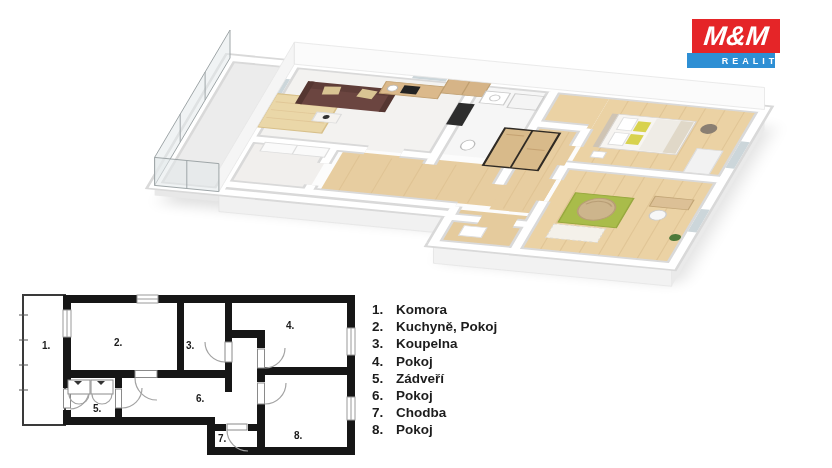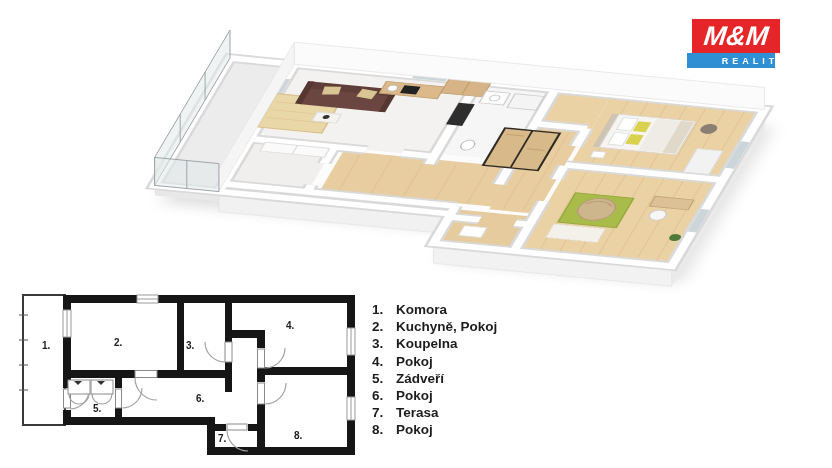--- a/index.html
+++ b/index.html
@@ -329,21 +329,21 @@
   <li>
         <span class="num">5.</span>
         <span>Zádveří</span>
       </li>
   <li>
         <span class="num">6.</span>
         <span>Pokoj</span>
       </li>
   <li>
         <span class="num">7.</span>
-        <span>Terasa</span>
+        <span>Chodba</span>
       </li>
   <li>
         <span class="num">8.</span>
         <span>Pokoj</span>
       </li>
 </ol>
 
 <div id="logo">
   <div class="red">
         <span>M&amp;M</span>

